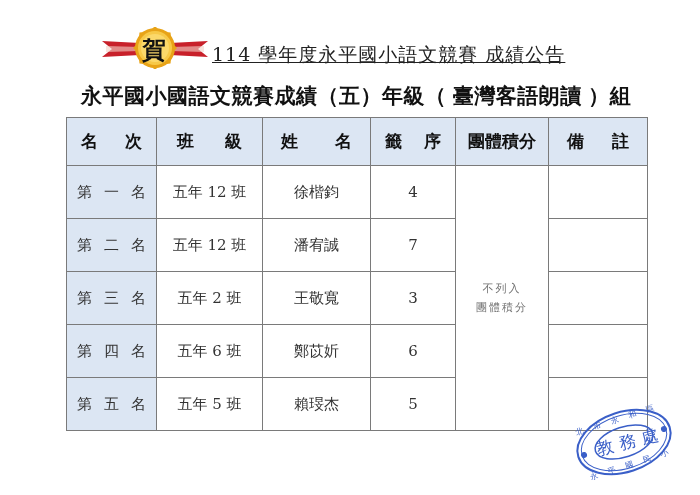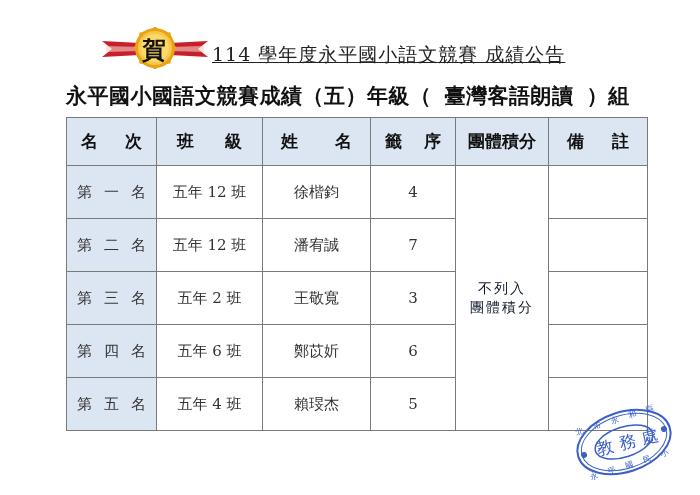--- a/index.html
+++ b/index.html
@@ -6,39 +6,39 @@
     body {
       width: 700px; height: 495px; background: #ffffff; position: relative; overflow: hidden;
       font-family: "DejaVu Serif", "Liberation Serif", serif; color: #1a1a1a;
     }
     .badge { position: absolute; left: 100px; top: 27px; width: 110px; height: 42px; }
     .title1 {
       position: absolute; left: 212px; top: 42px; font-size: 19px; letter-spacing: 1px;
       color: #222; white-space: nowrap; font-family: "DejaVu Serif", serif; text-decoration: underline;
     }
     .title2 {
-      position: absolute; left: 66px; top: 82px; font-size: 21px; font-weight: bold;
-      color: #111; white-space: nowrap; letter-spacing: 0.5px; font-family: Liberation Mono, monospace;
+      position: absolute; left: 81px; top: 82px; font-size: 21px; font-weight: bold;
+      color: #111; white-space: nowrap; letter-spacing: 0.5px; font-family: Liberation Sans, sans-serif;
     }
     table.results {
       position: absolute; left: 66px; top: 117px; border-collapse: collapse;
       table-layout: fixed; width: 581px;
     }
     table.results td, table.results th {
       border: 1px solid #7a7a7a; text-align: center; vertical-align: middle; padding: 0;
     }
     table.results th {
       background: #dce6f3; height: 47px; font-size: 17px; font-weight: bold; color: #111;
       font-family: "DejaVu Sans", sans-serif;
     }
     table.results td { height: 52px; font-size: 15px; color: #333; background: #fff; }
     table.results td.rank { background: #dce6f3; }
     .spread { display: flex; justify-content: space-between; padding: 0 14px; }
     .rank .spread { padding: 0 10px; }
-    .merged { font-size: 14px; line-height: 19px; letter-spacing: 2px; color: #0f172a; text-align: center; }
+    .merged { font-size: 11px; line-height: 19px; letter-spacing: 2px; color: #737373; text-align: center; }
     .stamp { position: absolute; left: 572px; top: 404px; width: 104px; height: 76px; }
   </style>
 </head>
 <body>
 
 <div class="badge">
   <svg width="110" height="42" viewBox="0 0 110 42">
     <polygon points="2,14 40,16 40,28 2,30 12,22" fill="#c8202a"></polygon>
     <polygon points="108,14 70,16 70,28 108,30 98,22" fill="#c8202a"></polygon>
     <polygon points="6,19 40,20 40,24 6,25" fill="#f4d2c8" opacity="0.6"></polygon>
@@ -169,21 +169,21 @@
       <td></td>
     </tr>
     <tr>
       <td class="rank">
           <div class="spread">
             <span>第</span>
             <span>五</span>
             <span>名</span>
           </div>
         </td>
-      <td>五年 4 班</td>
+      <td>五年 5 班</td>
       <td>賴琝杰</td>
       <td>5</td>
       <td></td>
     </tr>
   </tbody>
 </table>
 
 <div class="stamp">
   <svg width="104" height="76" viewBox="0 0 104 76">
     <g transform="rotate(-18 52 38)" fill="none" stroke="#3a5fc8">

